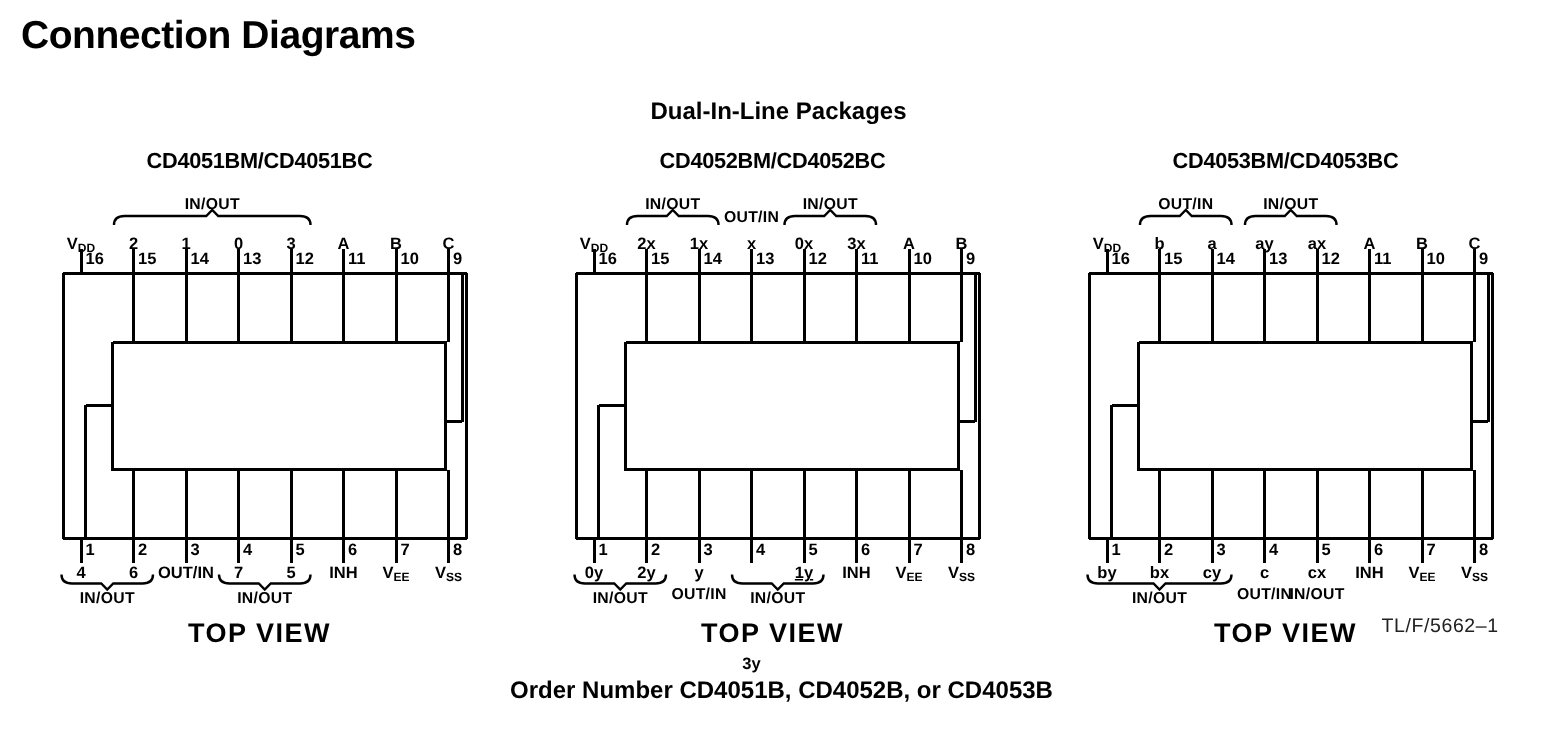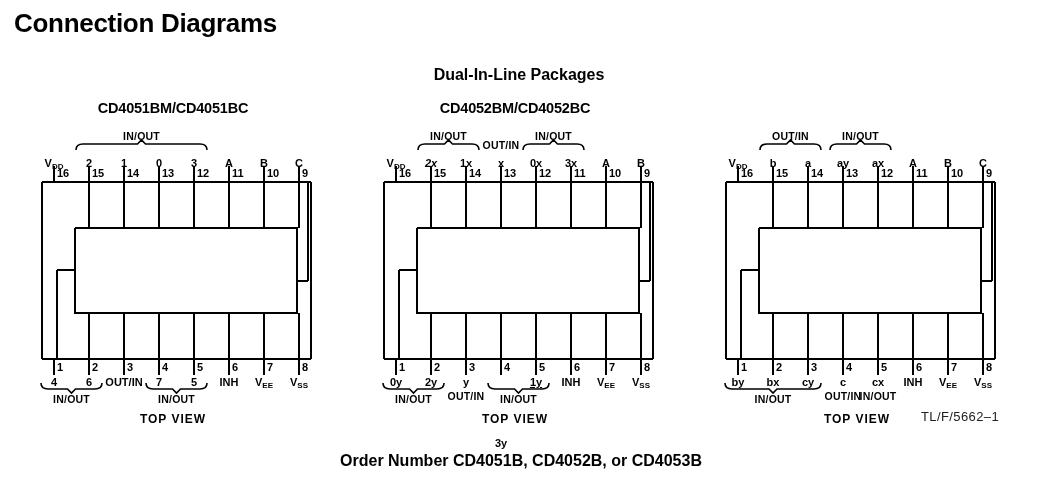--- a/index.html
+++ b/index.html
@@ -30,21 +30,21 @@
 
   
   .diagram{position:absolute;top:0;width:330px;height:440px;}
   .dia-title{
     position:absolute;left:0;right:0;top:100px;
     text-align:center;font-size:14.5px;font-weight:bold;
     letter-spacing:-0.2px;
   }
   .top-view{
     position:absolute;left:0;right:0;top:412px;
-    text-align:center;font-size:12px;font-weight:bold;letter-spacing:1px;
+    text-align:center;font-size:18px;font-weight:bold;letter-spacing:1px;
   }
 
   
   .art{position:absolute;left:0;top:0;width:330px;height:440px;}
 
   
   .lbl{
     position:absolute;font-size:11px;font-weight:bold;
     white-space:nowrap;transform:translateX(-50%);
     line-height:1;
@@ -195,21 +195,21 @@
           <polyline points="300,182 300,281" fill="none" stroke="#000000" stroke-width="2" shape-rendering="crispEdges"></polyline>
           <polyline points="300,281 289,281" fill="none" stroke="#000000" stroke-width="2" shape-rendering="crispEdges"></polyline>
           <path d="M 68 150 Q 68 144 75 144 L 94.5 144 L 98.5 140 L 102.5 144 L 122 144 Q 129 144 129 150" fill="none" stroke="#000000" stroke-width="1.6"></path>
           <path d="M 173 150 Q 173 144 180 144 L 199.5 144 L 203.5 140 L 207.5 144 L 227 144 Q 234 144 234 150" fill="none" stroke="#000000" stroke-width="1.6"></path>
           <path d="M 33 383 Q 33 389 40 389 L 59.5 389 L 63.5 393 L 67.5 389 L 87 389 Q 94 389 94 383" fill="none" stroke="#000000" stroke-width="1.6"></path>
           <path d="M 138 383 Q 138 389 145 389 L 164.5 389 L 168.5 393 L 172.5 389 L 192 389 Q 199 389 199 383" fill="none" stroke="#000000" stroke-width="1.6"></path>
         </svg>
         <div class="pinnum" style="left: 49px; top: 168px;">16</div>
         <div class="lbl" style="left: 46px; top: 158px;">V<span class="sub">DD</span></div>
         <div class="pinnum" style="left: 84px; top: 168px;">15</div>
-        <div class="lbl" style="left: 81px; top: 158px; font-style: italic;">2x</div>
+        <div class="lbl" style="left: 81px; top: 158px;">2x</div>
         <div class="pinnum" style="left: 119px; top: 168px;">14</div>
         <div class="lbl" style="left: 116px; top: 158px;">1x</div>
         <div class="pinnum" style="left: 154px; top: 168px;">13</div>
         <div class="lbl" style="left: 151px; top: 158px;">x</div>
         <div class="pinnum" style="left: 189px; top: 168px;">12</div>
         <div class="lbl" style="left: 186px; top: 158px;">0x</div>
         <div class="pinnum" style="left: 224px; top: 168px;">11</div>
         <div class="lbl" style="left: 221px; top: 158px;">3x</div>
         <div class="pinnum" style="left: 259px; top: 168px;">10</div>
         <div class="lbl" style="left: 256px; top: 158px;">A</div>
@@ -233,20 +233,21 @@
         <div class="lbl" style="left: 291px; top: 377px;">V<span class="sub">SS</span></div>
         <div class="grplabel" style="left: 98.5px; top: 131px;">IN/OUT</div>
         <div class="grplabel" style="left: 203.5px; top: 131px;">IN/OUT</div>
         <div class="grplabel" style="left: 151px; top: 140px;">OUT/IN</div>
         <div class="grplabel" style="left: 63.5px; top: 394px;">IN/OUT</div>
         <div class="grplabel" style="left: 168.5px; top: 394px;">IN/OUT</div>
         <div class="grplabel" style="left: 116px; top: 391px;">OUT/IN</div>
         <div class="top-view">TOP VIEW</div>
       </div>
       <div class="diagram" style="left: 692px;">
+        <div class="dia-title">CD4053BM/CD4053BC</div>
         <svg class="art" viewBox="0 0 330 440">
           <line x1="34" y1="182" x2="303" y2="182" stroke="#000000" stroke-width="2" shape-rendering="crispEdges"></line>
           <line x1="34" y1="359" x2="303" y2="359" stroke="#000000" stroke-width="2" shape-rendering="crispEdges"></line>
           <line x1="46" y1="166" x2="46" y2="182" stroke="#000000" stroke-width="2" shape-rendering="crispEdges"></line>
           <line x1="46" y1="359" x2="46" y2="375" stroke="#000000" stroke-width="2" shape-rendering="crispEdges"></line>
           <line x1="81" y1="166" x2="81" y2="182" stroke="#000000" stroke-width="2" shape-rendering="crispEdges"></line>
           <line x1="81" y1="359" x2="81" y2="375" stroke="#000000" stroke-width="2" shape-rendering="crispEdges"></line>
           <line x1="116" y1="166" x2="116" y2="182" stroke="#000000" stroke-width="2" shape-rendering="crispEdges"></line>
           <line x1="116" y1="359" x2="116" y2="375" stroke="#000000" stroke-width="2" shape-rendering="crispEdges"></line>
           <line x1="151" y1="166" x2="151" y2="182" stroke="#000000" stroke-width="2" shape-rendering="crispEdges"></line>

